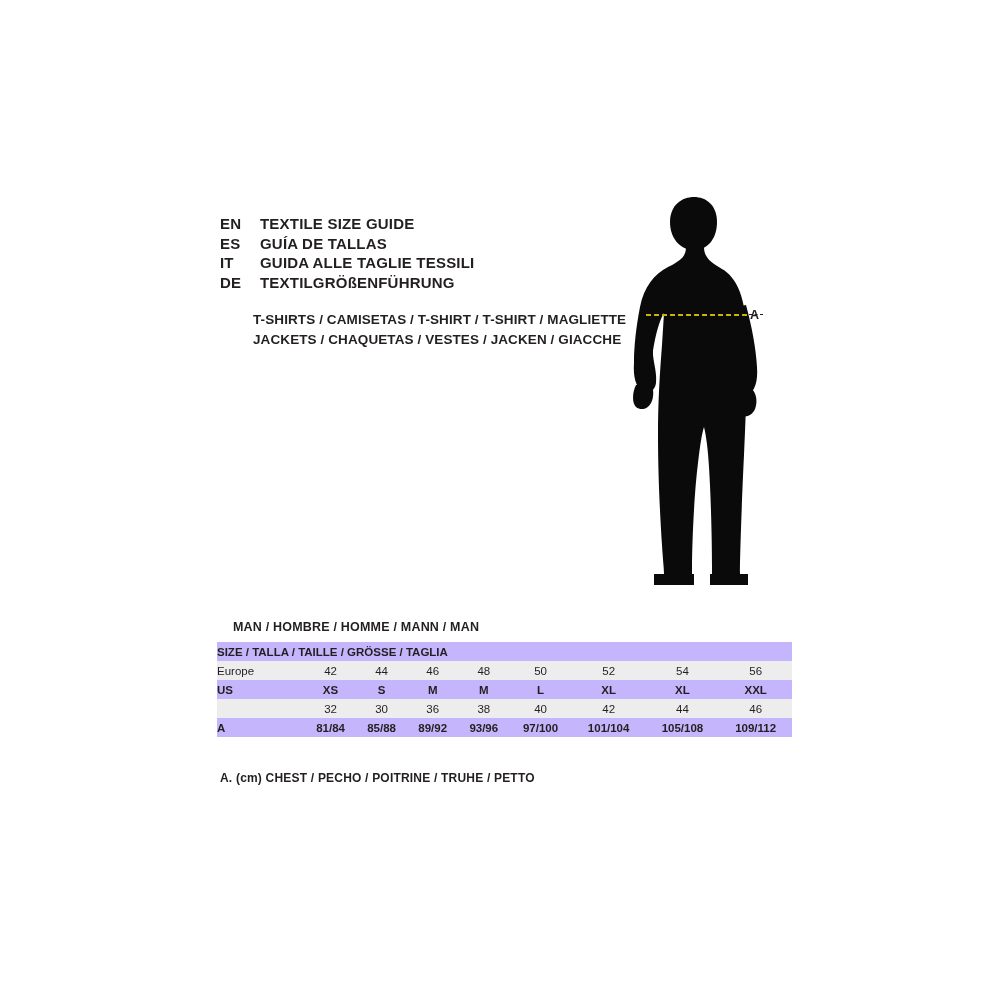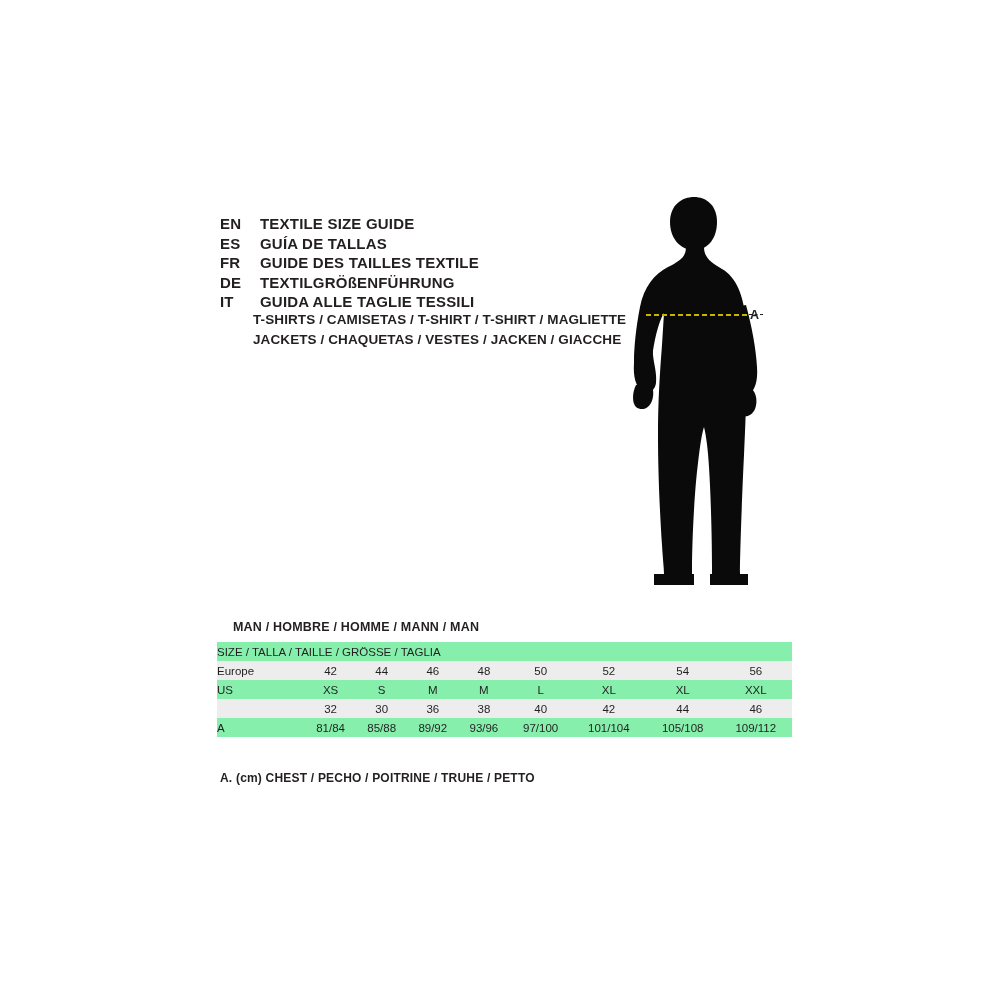--- a/index.html
+++ b/index.html
@@ -101,21 +101,21 @@
     width: 575px;
     border-collapse: collapse;
     font-size: 11.5px;
   }
   table.size-table td {
     padding: 0;
     height: 19px;
     vertical-align: middle;
     color: #231f20;
   }
-  table.size-table tr.band-dark td { background: #86efac; }
+  table.size-table tr.band-dark td { background: #c4b5fd; font-weight: bold; }
   table.size-table tr.band-light td { background: #ededed; }
 
   td.lbl {
     width: 88px;
     padding-left: 6px;
     text-align: left;
     font-weight: normal;
   }
   td.val {
     text-align: center;
@@ -142,30 +142,26 @@
 <div class="lang-block">
   <div class="lang-row">
     <span class="lang-code">EN</span>
     <span class="lang-text">TEXTILE SIZE GUIDE</span>
   </div>
   <div class="lang-row">
     <span class="lang-code">ES</span>
     <span class="lang-text">GUÍA DE TALLAS</span>
   </div>
   <div class="lang-row">
-    <span class="lang-code">FR</span>
-    <span class="lang-text">GUIDE DES TAILLES TEXTILE</span>
+    <span class="lang-code">IT</span>
+    <span class="lang-text">GUIDA ALLE TAGLIE TESSILI</span>
   </div>
   <div class="lang-row">
     <span class="lang-code">DE</span>
     <span class="lang-text">TEXTILGRÖßENFÜHRUNG</span>
-  </div>
-  <div class="lang-row">
-    <span class="lang-code">IT</span>
-    <span class="lang-text">GUIDA ALLE TAGLIE TESSILI</span>
   </div>
 </div>
 
 <div class="garment-block">
   <div>T-SHIRTS / CAMISETAS / T-SHIRT / T-SHIRT / MAGLIETTE</div>
   <div>JACKETS / CHAQUETAS / VESTES / JACKEN / GIACCHE</div>
 </div>
 
 <div class="figure-wrap">
   <svg width="190" height="410" viewBox="0 0 190 410" xmlns="http://www.w3.org/2000/svg">

